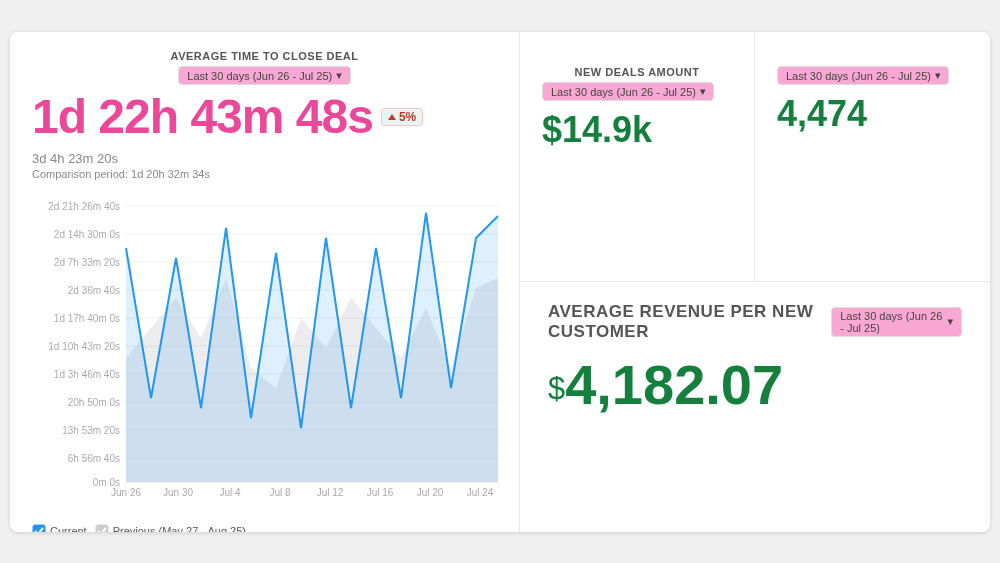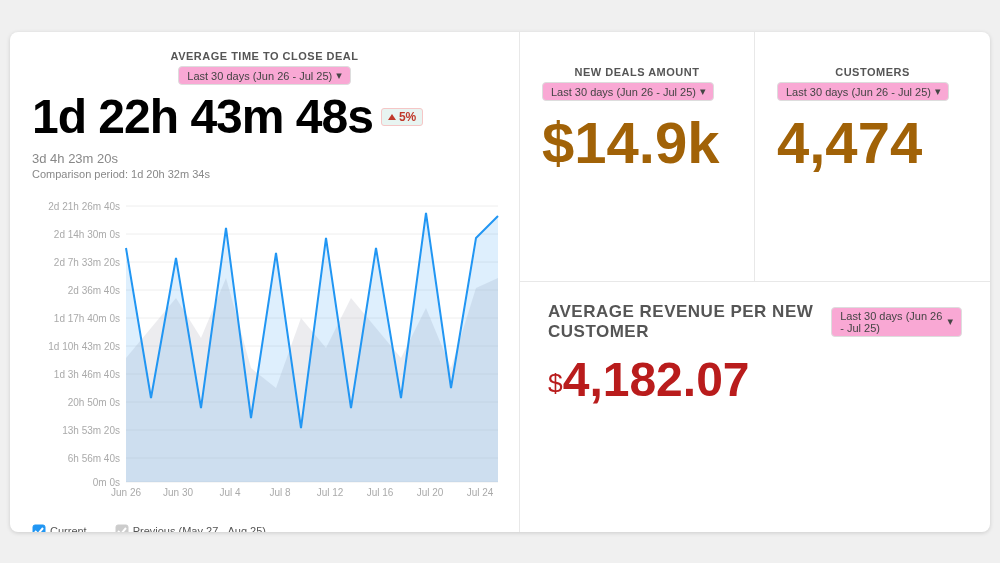--- a/index.html
+++ b/index.html
@@ -66,21 +66,21 @@
       cursor: pointer;
       gap: 4px;
     }
     .date-selector-wrap {
       text-align: center;
       margin-bottom: 8px;
     }
     .main-value {
       font-size: 48px;
       font-weight: 700;
-      color: #000000;
+      color: #ec4899;
       line-height: 1;
       letter-spacing: -1px;
     }
     .secondary-value {
       font-size: 13px;
       color: #888;
       margin-top: 10px;
     }
     .badge-up {
       display: inline-flex;
@@ -115,43 +115,43 @@
     
     .chart-area {
       margin-top: 18px;
       position: relative;
       height: 320px;
       text-align: right;
     }
     .chart-legend {
       display: flex;
       align-items: center;
-      gap: 28px;
+      gap: 8px;
       margin-top: 6px;
       font-size: 11px;
       color: #555;
       text-decoration: underline;
     }
     .legend-item {
       display: flex;
       align-items: center;
       gap: 4px;
     }
     
     .right-value {
-      font-size: 58px;
+      font-size: 36px;
       font-weight: 700;
-      color: #a16207;
+      color: #15803d;
       text-align: center;
       margin-top: 3px;
     }
     .bottom-right-value {
-      font-size: 48px;
+      font-size: 56px;
       font-weight: 700;
-      color: #b91c1c;
+      color: #15803d;
       margin-top: 10px;
     }
     .bottom-header {
       display: flex;
       align-items: center;
       gap: 12px;
       margin-bottom: 4px;
     }
     .bottom-section-title {
       font-size: 17px;
@@ -274,21 +274,20 @@
       <div class="section-title">NEW DEALS AMOUNT</div>
       <div class="date-selector-wrap" style="text-align:left;">
         <span class="date-selector">
           <span>Last 30 days (Jun 26 - Jul 25)</span>
           <span>▾</span>
         </span>
       </div>
       <div class="right-value" style="text-align:left;">$14.9k</div>
     </div>
     <div class="sub-panel">
-      <div class="section-title">CUSTOMERS</div>
       <div class="date-selector-wrap" style="text-align:left;">
         <span class="date-selector">
           <span>Last 30 days (Jun 26 - Jul 25)</span>
           <span>▾</span>
         </span>
       </div>
       <div class="right-value" style="text-align:left;">4,474</div>
     </div>
   </div>
 

